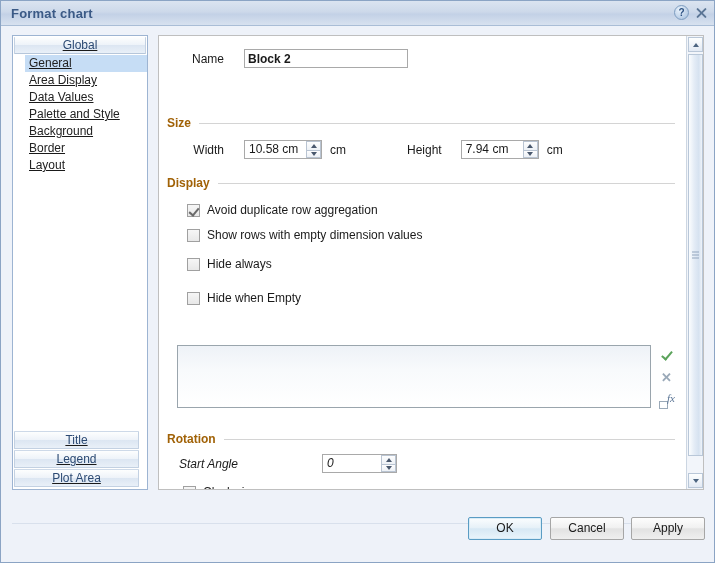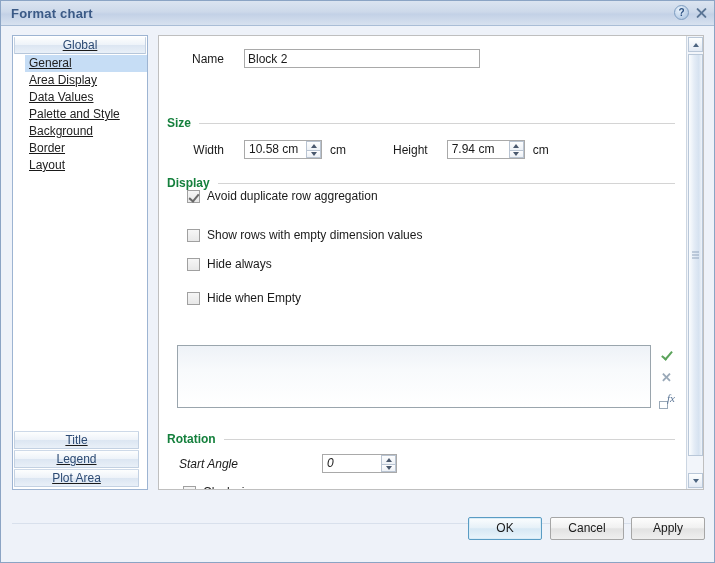--- a/index.html
+++ b/index.html
@@ -182,21 +182,21 @@
     align-items: center;
   }
   .lbl {
     color: #1a1a1a;
     font-size: 12px;
   }
   .section-head {
     display: flex;
     align-items: center;
     gap: 8px;
-    color: #15803d;
+    color: #a16207;
     font-weight: bold;
     font-size: 12px;
   }
   .section-head .rule {
     flex: 1 1 auto;
     height: 1px;
     background: #d4d4d4;
   }
 
   .txtinput {
@@ -445,21 +445,21 @@
         <div class="side-btn">Legend</div>
         <div class="side-btn">Plot Area</div>
       </div>
     </div>
 
     <div class="content-panel">
       <div class="content-inner">
 
         <div class="row" style="position:absolute; left:0; top:13px; width:527px;">
           <div class="lbl" style="width:65px; text-align:right; margin-right:20px;">Name</div>
-          <div class="txtinput" style="width:236px;">Block 2</div>
+          <div class="txtinput" style="width:164px;font-weight:bold;">Block 2</div>
         </div>
 
         <div class="section-head" style="position:absolute; left:8px; top:80px; width:508px;">
           <span>Size</span>
           <span class="rule"></span>
         </div>
 
         <div class="row" style="position:absolute; left:0; top:104px; width:527px;">
           <div class="lbl" style="width:65px; text-align:right; margin-right:20px;">Width</div>
           <div class="spin-wrap" style="width:78px;">
@@ -468,41 +468,41 @@
               <div class="sb up">
                   <i class="tri up"></i>
                 </div>
               <div class="sb dn">
                   <i class="tri dn"></i>
                 </div>
             </div>
           </div>
           <div class="lbl" style="margin-left:8px;">cm</div>
 
-          <div class="lbl" style="margin-left:47px;">Height</div>
+          <div class="lbl" style="margin-left:61px;">Height</div>
           <div class="spin-wrap" style="width:78px; margin-left:19px;">
             <div class="spin-val">7.94 cm</div>
             <div class="spin-btns">
               <div class="sb up">
                   <i class="tri up"></i>
                 </div>
               <div class="sb dn">
                   <i class="tri dn"></i>
                 </div>
             </div>
           </div>
           <div class="lbl" style="margin-left:8px;">cm</div>
         </div>
 
         <div class="section-head" style="position:absolute; left:8px; top:140px; width:508px;">
           <span>Display</span>
           <span class="rule"></span>
         </div>
 
-        <div class="cb-row" style="position:absolute; left:28px; top:153px;">
+        <div class="cb-row" style="position:absolute; left:28px; top:167px;">
           <span class="cb checked"></span>
           <span class="cb-label">Avoid duplicate row aggregation</span>
         </div>
 
         <div class="cb-row" style="position:absolute; left:28px; top:192px;">
           <span class="cb"></span>
           <span class="cb-label">Show rows with empty dimension values</span>
         </div>
 
         <div class="cb-row" style="position:absolute; left:28px; top:221px;">

